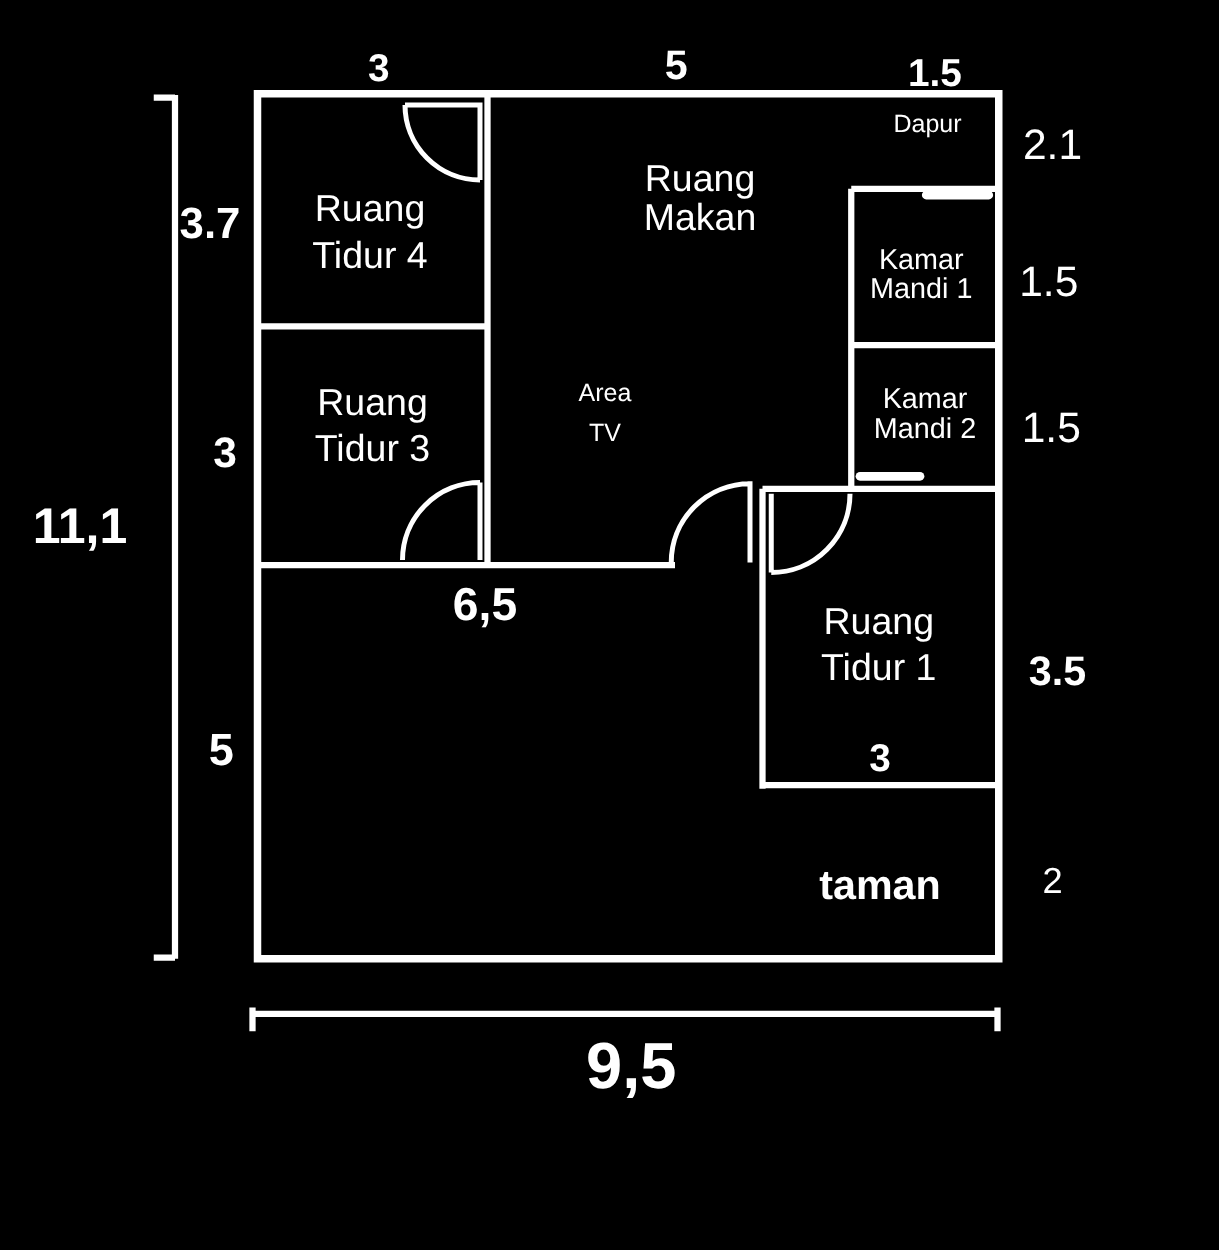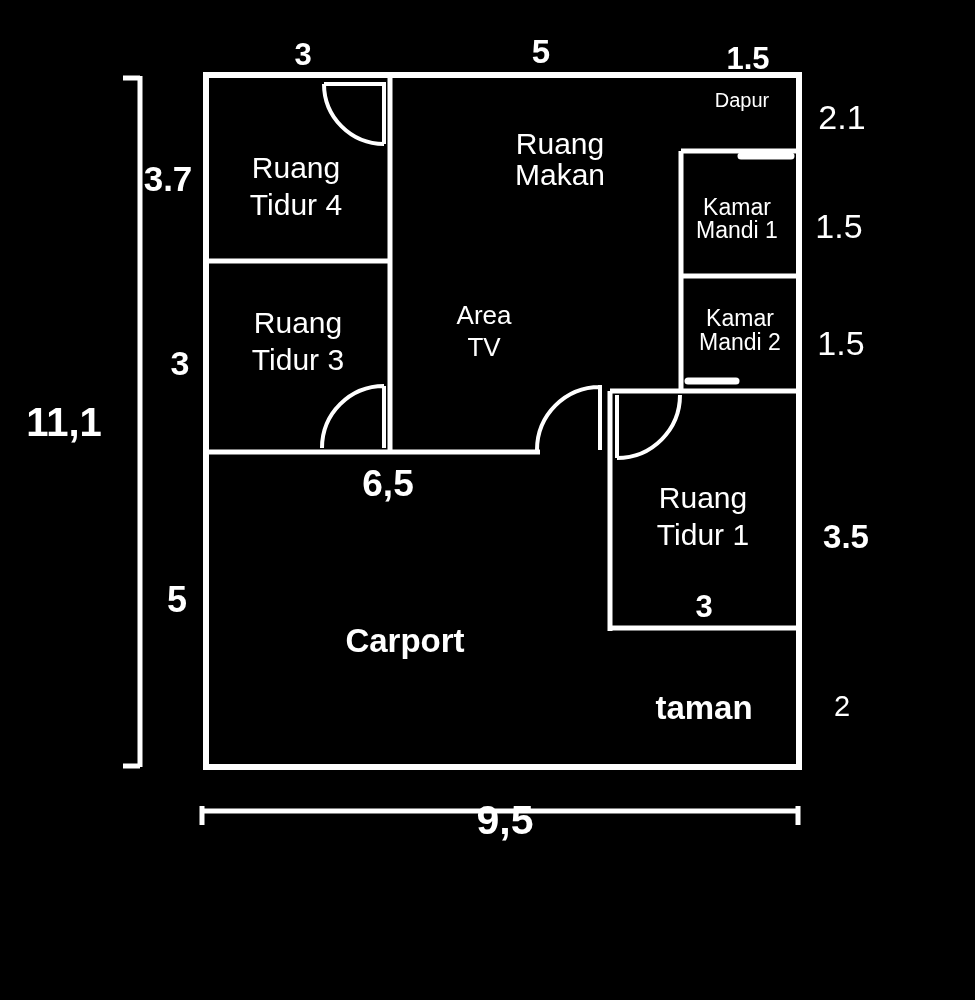--- a/index.html
+++ b/index.html
@@ -62,21 +62,21 @@
   <div class="lbl reg" style="left:842px;top:706px;font-size:29px">2</div>
 
   <div class="lbl" style="left:168px;top:179px;font-size:35px">3.7</div>
   <div class="lbl" style="left:180px;top:363px;font-size:34px">3</div>
   <div class="lbl" style="left:64px;top:422px;font-size:40px">11,1</div>
   <div class="lbl" style="left:177px;top:600px;font-size:36px">5</div>
 
   <div class="lbl" style="left:388px;top:484px;font-size:37px">6,5</div>
   <div class="lbl" style="left:704px;top:607px;font-size:31px">3</div>
 
-  <div class="lbl" style="left:505px;top:820px;font-size:41px">9,5</div>
+  <div class="lbl" style="left:505px;top:853px;font-size:52px">9,5</div>
 
   <div class="lbl room" style="left:296px;top:186px;font-size:30px;line-height:37px">
     <div>Ruang</div>
     <div>Tidur 4</div>
   </div>
 
   <div class="lbl room" style="left:560px;top:159px;font-size:30px;line-height:31px">
     <div>Ruang</div>
     <div>Makan</div>
   </div>
@@ -91,27 +91,26 @@
   <div class="lbl room" style="left:740px;top:330px;font-size:23px;line-height:24px">
     <div>Kamar</div>
     <div>Mandi 2</div>
   </div>
 
   <div class="lbl room" style="left:298px;top:341px;font-size:30px;line-height:37px">
     <div>Ruang</div>
     <div>Tidur 3</div>
   </div>
 
-  <div class="lbl room" style="left:484px;top:331px;font-size:26px;line-height:32px">
+  <div class="lbl room" style="left:484px;top:331px;font-size:20px;line-height:32px">
     <div>Area</div>
     <div>TV</div>
   </div>
 
   <div class="lbl room" style="left:703px;top:516px;font-size:30px;line-height:37px">
     <div>Ruang</div>
     <div>Tidur 1</div>
   </div>
 
-  <div class="lbl roomb" style="left:405px;top:641px;font-size:33px">Carport</div>
 
   <div class="lbl roomb" style="left:704px;top:708px;font-size:33px">taman</div>
 
 </div>
 
 </body></html>

